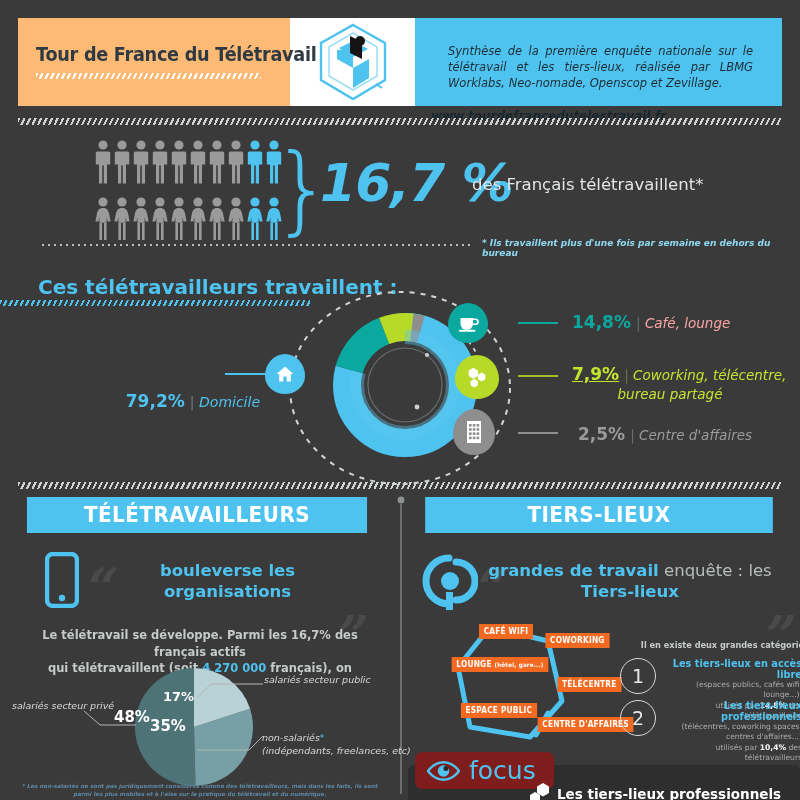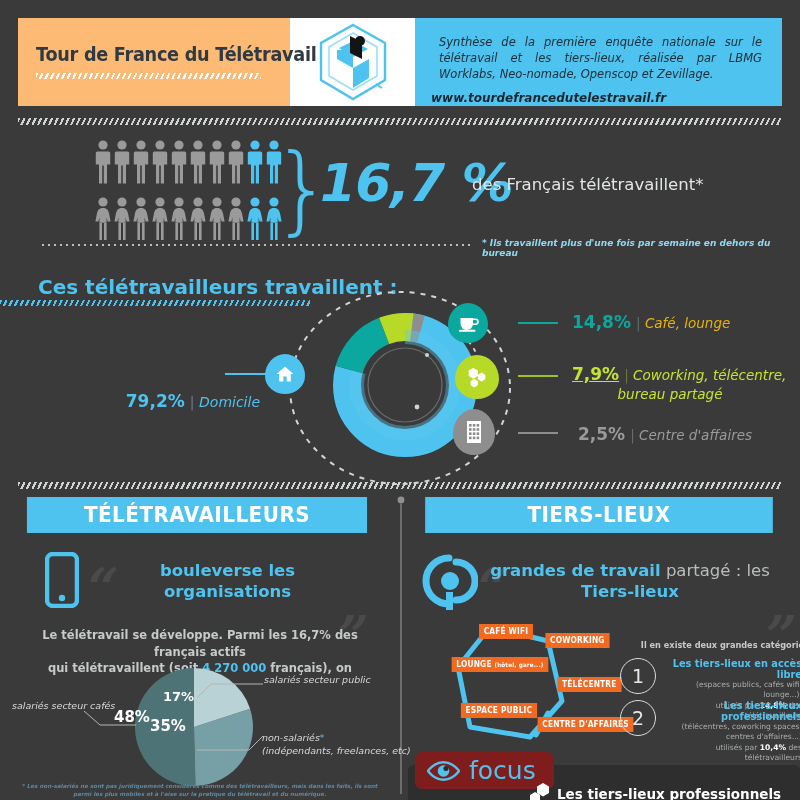--- a/index.html
+++ b/index.html
@@ -40,21 +40,21 @@
   .hdr-title .rule{
     margin-top:9px;width:225px;height:6px;
     background-image:repeating-linear-gradient(115deg,#ffffff 0 2px,transparent 2px 5px);
   }
   .hdr-logo{width:125px;height:88px;background:#ffffff;display:flex;align-items:center;justify-content:center;}
   .hdr-text{
     flex:1;height:88px;background:#4ec3ef;box-sizing:border-box;
     padding:9px 12px 0 16px;
   }
   .hdr-text p{
-    margin:8px;color:#1d2d35;font-style:italic;font-size:11.5px;line-height:1.38;
+    margin:17px;color:#1d2d35;font-style:italic;font-size:11.5px;line-height:1.38;
     text-align:justify;
   }
   .hdr-text .url{margin-top:6px;font-weight:bold;font-style:italic;font-size:12px;color:#17262e;}
 
   
   .people-wrap{left:95px;top:140px;}
   .people-row{display:flex;gap:3px;}
   .brace{left:272px;top:141px;color:#4ec3ef;font-size:96px;line-height:1;font-weight:300;font-family:"DejaVu Sans",sans-serif;}
   .bignum{left:320px;top:153px;color:#4ec3ef;font-size:52px;font-weight:bold;font-style:italic;letter-spacing:-1px;}
   .bigtext{left:472px;top:175px;color:#e3e6e7;font-size:16.5px;}
@@ -338,21 +338,21 @@
 
   <div class="abs legend-left" style="top:362px;">
     <span class="lg-pct" style="color:#4ec3ef;">79,2%</span>
     <span class="lg-lbl" style="color:#6e7b80;"> | </span>
     <span class="lg-lbl" style="color:#4ec3ef;">Domicile</span>
   </div>
 
   <div class="abs legend-right" style="left:572px;top:312px;">
     <span class="lg-pct" style="color:#0aa89e;">14,8%</span>
     <span class="lg-lbl" style="color:#5c6f70;"> | </span>
-    <span class="lg-lbl" style="color:#eab308;font-style:italic;">Café, lounge</span>
+    <span class="lg-lbl" style="color:#fca5a5;font-style:italic;">Café, lounge</span>
   </div>
 
   <div class="abs legend-right" style="left:572px;top:364px;">
     <div>
       <span class="lg-pct" style="color:#c4e52e;text-decoration:underline;">7,9%</span>
       <span class="lg-lbl" style="color:#6e7545;"> | </span>
       <span class="lg-lbl" style="color:#c4e52e;font-style:italic;">Coworking, télécentre,</span>
     </div>
     <div style="text-align:center;width:196px;">
       <span class="lg-lbl" style="color:#c4e52e;font-style:italic;">bureau partagé</span>
@@ -409,21 +409,21 @@
     <path d="M2 18 L16 4 L68 4" fill="none" stroke="#b2b6b7" stroke-width="1"></path>
   </svg>
   <svg class="abs" style="left:195px;top:730px;" width="70" height="22">
     <path d="M2 20 L54 20 L68 6" fill="none" stroke="#b2b6b7" stroke-width="1"></path>
   </svg>
   <svg class="abs" style="left:82px;top:705px;" width="56" height="22">
     <path d="M54 20 L18 20 L2 6" fill="none" stroke="#b2b6b7" stroke-width="1"></path>
   </svg>
 
   <div class="abs pie-lbl" style="left:264px;top:674px;">salariés secteur public</div>
-  <div class="abs pie-lbl" style="left:12px;top:700px;">salariés secteur cafés</div>
+  <div class="abs pie-lbl" style="left:12px;top:700px;">salariés secteur privé</div>
   <div class="abs" style="left:262px;top:726px;">
     <span class="pie-lbl">non-salariés</span><span style="color:#4ec3ef;font-size:9px;">*</span>
     <div class="pie-lbl">(indépendants, freelances, etc)</div>
   </div>
 
   <div class="abs foot-note" style="left:22px;top:782px;width:356px;">* Les non-salariés ne sont pas juridiquement considérés comme des télétravailleurs, mais dans les faits, ils sont parmi les plus mobiles et à l'aise sur la pratique du télétravail et du numérique.</div>
 
   <div class="abs panel-head" style="left:416px;top:497px;width:366px;">TIERS-LIEUX</div>
 
   <svg class="abs" style="left:420px;top:550px;" width="58" height="62">
@@ -431,21 +431,21 @@
     <path d="M36 12 A19 19 0 0 1 36 50" fill="none" stroke="#4ec3ef" stroke-width="7" stroke-linecap="round"></path>
     <circle cx="30" cy="31" r="9" fill="#4ec3ef"></circle>
     <rect x="26" y="42" width="7" height="18" fill="#4ec3ef"></rect>
   </svg>
 
   <div class="abs qmark" style="left:478px;top:572px;">“</div>
   <div class="abs qmark" style="left:766px;top:620px;">”</div>
 
   <div class="abs" style="left:482px;top:558px;width:296px;text-align:center;">
     <div class="quote-txt" style="margin-top:2px;">
-      <span class="quote-hl">grandes de travail</span><span> partagé : les </span><span class="quote-hl">Tiers-lieux</span>
+      <span class="quote-hl">grandes de travail</span><span> enquête : les </span><span class="quote-hl">Tiers-lieux</span>
     </div>
   </div>
 
   <svg class="abs" style="left:420px;top:615px;" width="190" height="140">
     <path d="M70 12 L128 26 L142 86 L110 122 L50 112 L38 52 Z" fill="none" stroke="#4ec3ef" stroke-width="5" stroke-linejoin="round"></path>
     <path d="M128 98 L116 120" stroke="#4ec3ef" stroke-width="5" stroke-linecap="round"></path>
   </svg>
 
   <div class="tag" style="left:477px;top:624px;">
     <span>CAFÉ WIFI</span>

